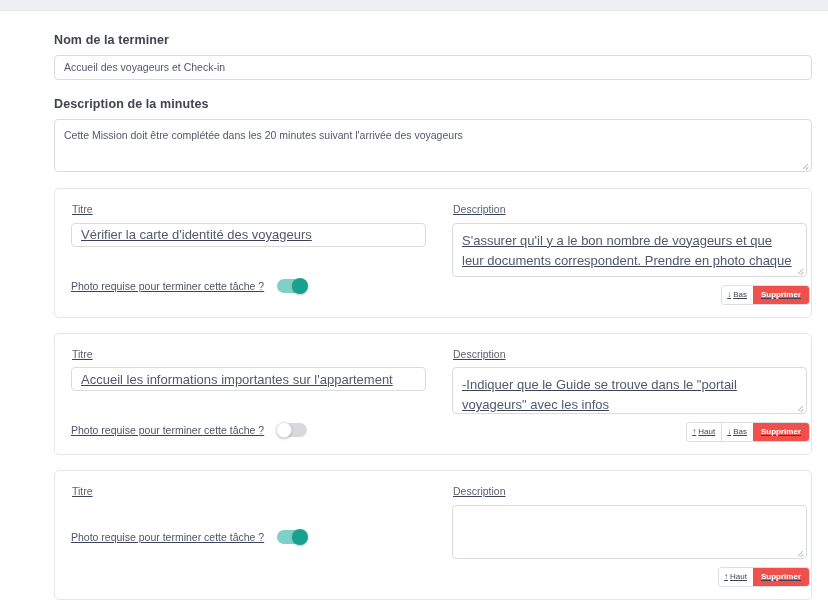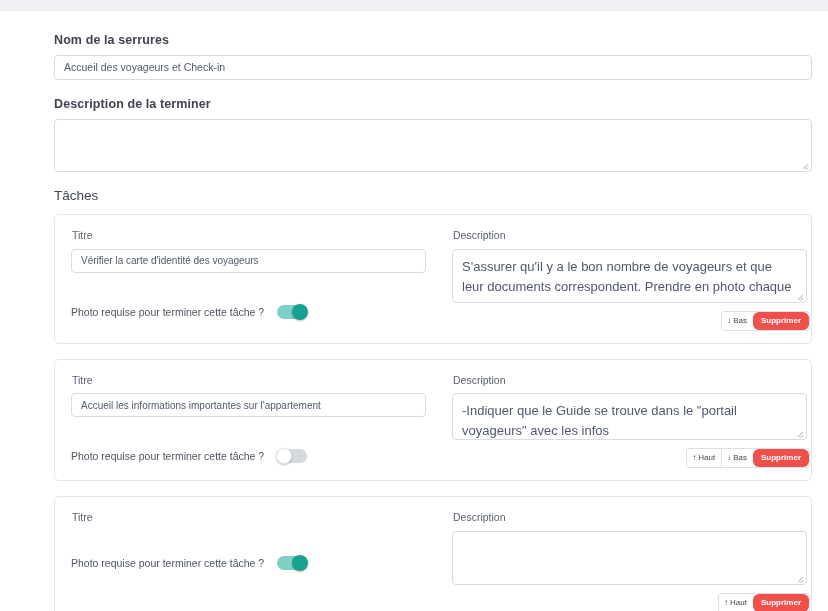--- a/index.html
+++ b/index.html
@@ -103,39 +103,40 @@
 
   .task-card {
     width: 758px;
     border: 1px solid #e4e7ea;
     border-radius: 5px;
     background: #fff;
     padding: 14px 16px 13px 16px;
     margin-bottom: 15px;
     display: flex;
     gap: 21px;
+    text-decoration: underline;
   }
 
   .col-left { width: 360px; flex: none; }
   .col-right { width: 357px; flex: none; }
 
   .sub-label {
     font-size: 10.5px;
     color: #5a6170;
     margin: 0 0 7px 1px;
     line-height: 1.2;
   }
 
   .task-title-input {
     width: 355px;
     height: 24px;
     border: 1px solid #d8dce1;
     border-radius: 4px;
     background: #fff;
-    font-size: 10px;
+    font-size: 13px;
     color: #51596b;
     padding: 0 9px;
     display: flex;
     align-items: center;
   }
 
   .photo-row {
     display: flex;
     align-items: center;
     margin-top: 32px;
@@ -209,43 +210,42 @@
     white-space: nowrap;
   }
   .btn + .btn { border-left: 1px solid #dcdfe3; }
   .btn .arrow { font-size: 8px; line-height: 1; }
   .btn.danger {
     background: #f0504b;
     color: #ffffff;
     font-weight: 700;
     padding: 5px 8px;
     border-left: 0;
-    border-radius: 6px;
   }
 </style>
 </head>
 <body>
 
 <div class="top-strip"></div>
 
 <div class="page">
 
-  <div class="field-label">Nom de la serrures</div>
+  <div class="field-label">Nom de la terminer</div>
   <div class="text-input">Accueil des voyageurs et Check-in</div>
 
   <div class="gap-a"></div>
 
-  <div class="field-label">Description de la terminer</div>
+  <div class="field-label">Description de la minutes</div>
   <div class="mission-desc">
+    <span>Cette Mission doit être complétée dans les 20 minutes suivant l'arrivée des voyageurs</span>
     <span class="resize-grip"></span>
   </div>
 
   <div class="gap-b"></div>
 
-  <div class="section-title">Tâches</div>
 
   <div id="tasks-container">
       <div class="task-card">
         <div class="col-left">
           <div class="sub-label">Titre</div>
           <div class="task-title-input">Vérifier la carte d'identité des voyageurs</div>
           <div class="photo-row">
             <span class="photo-text">Photo requise pour terminer cette tâche ?</span>
             <span class="toggle on">
               <span class="knob"></span>

